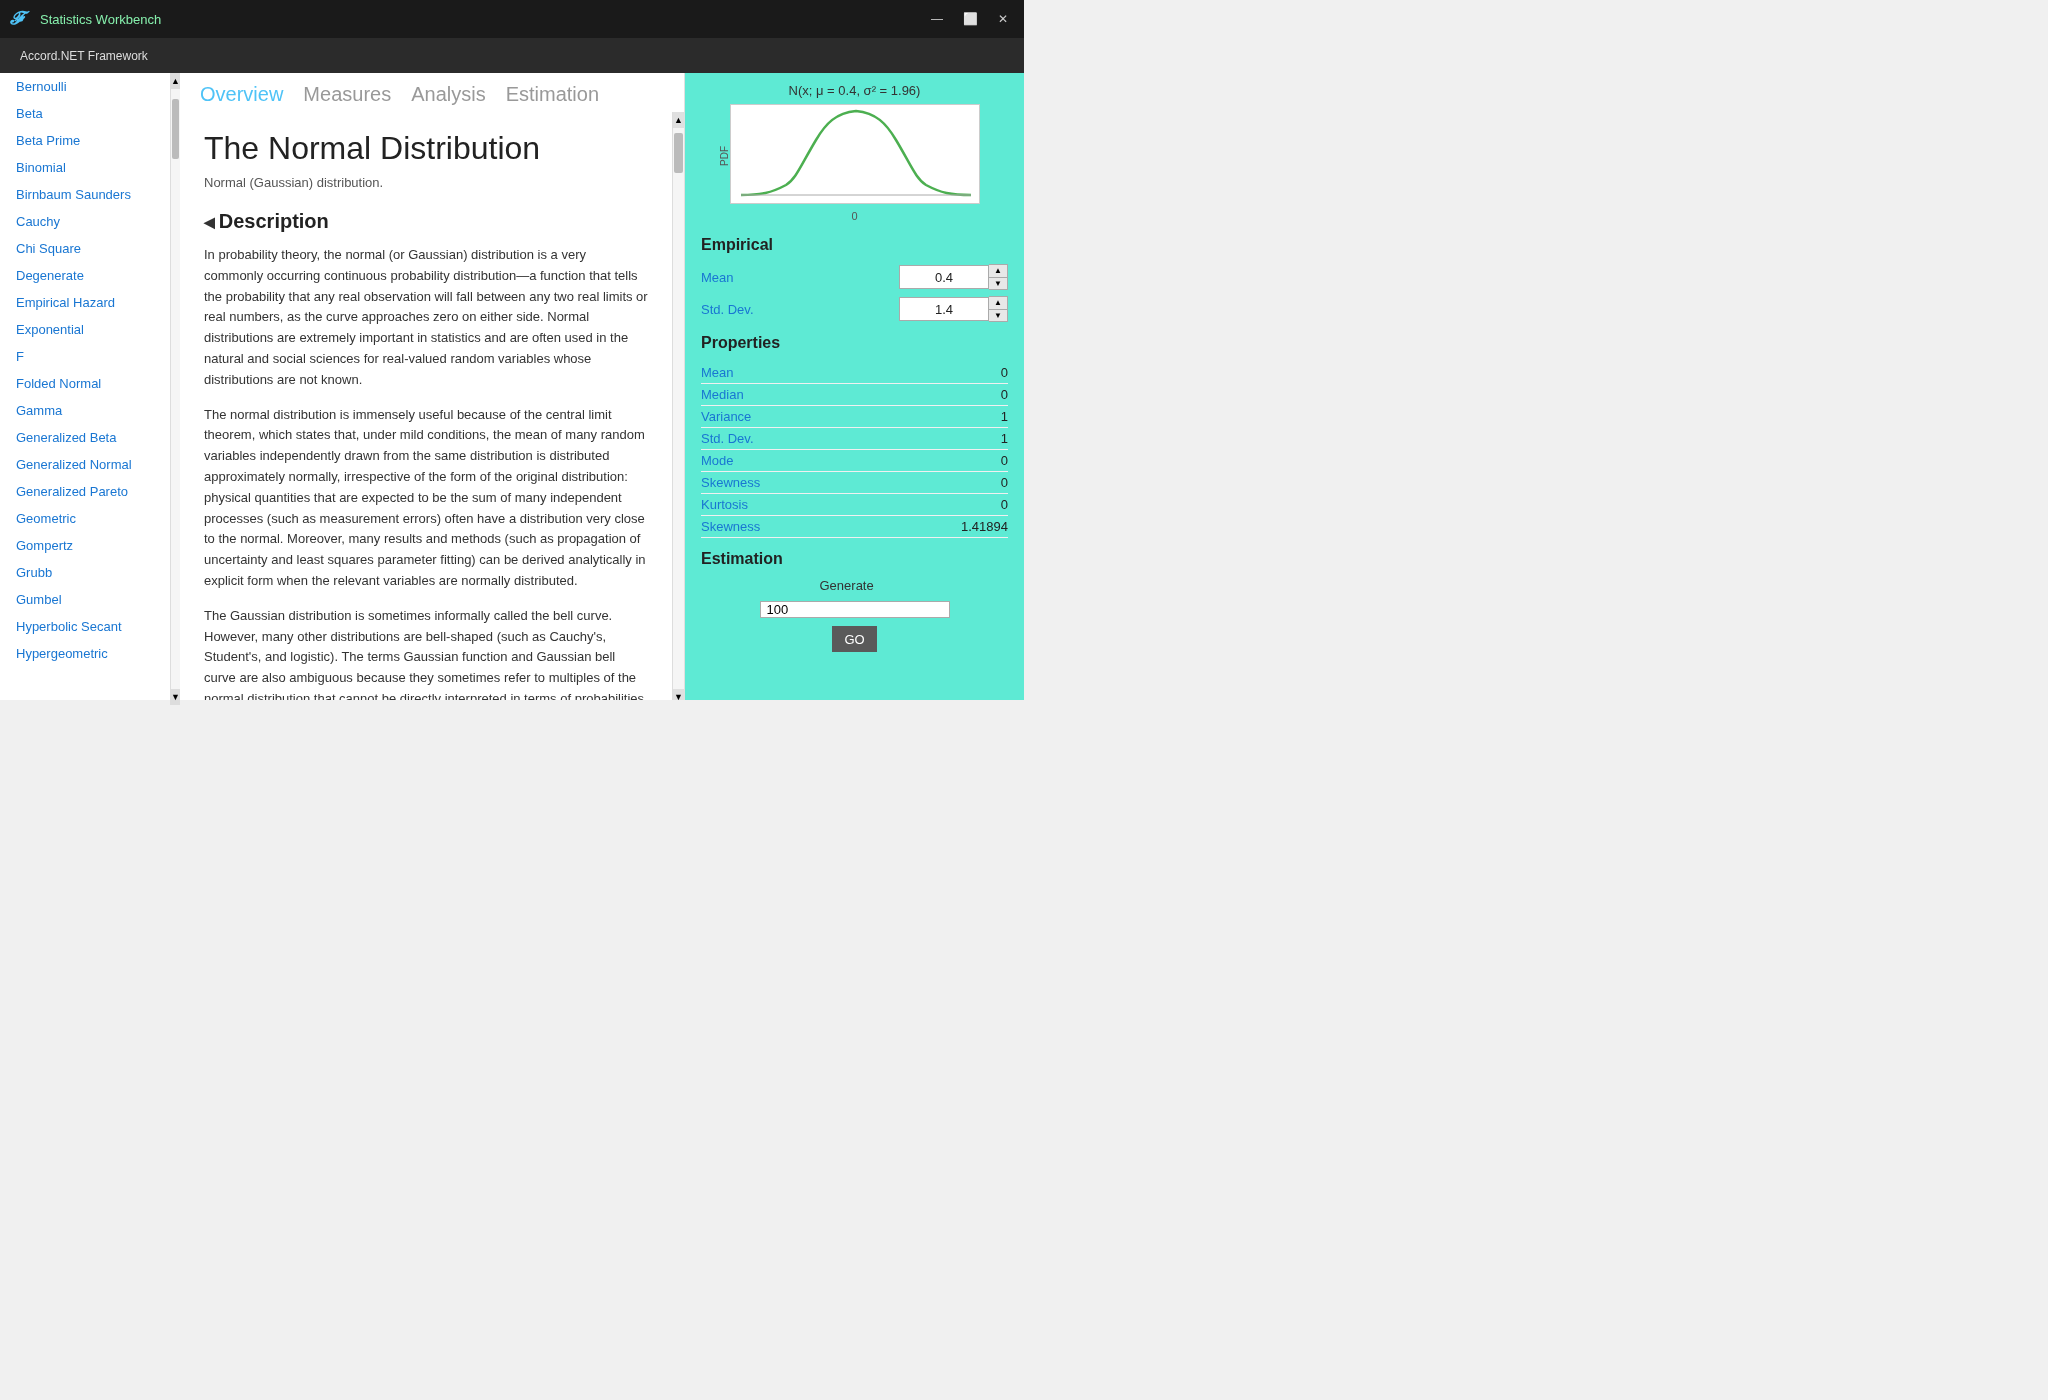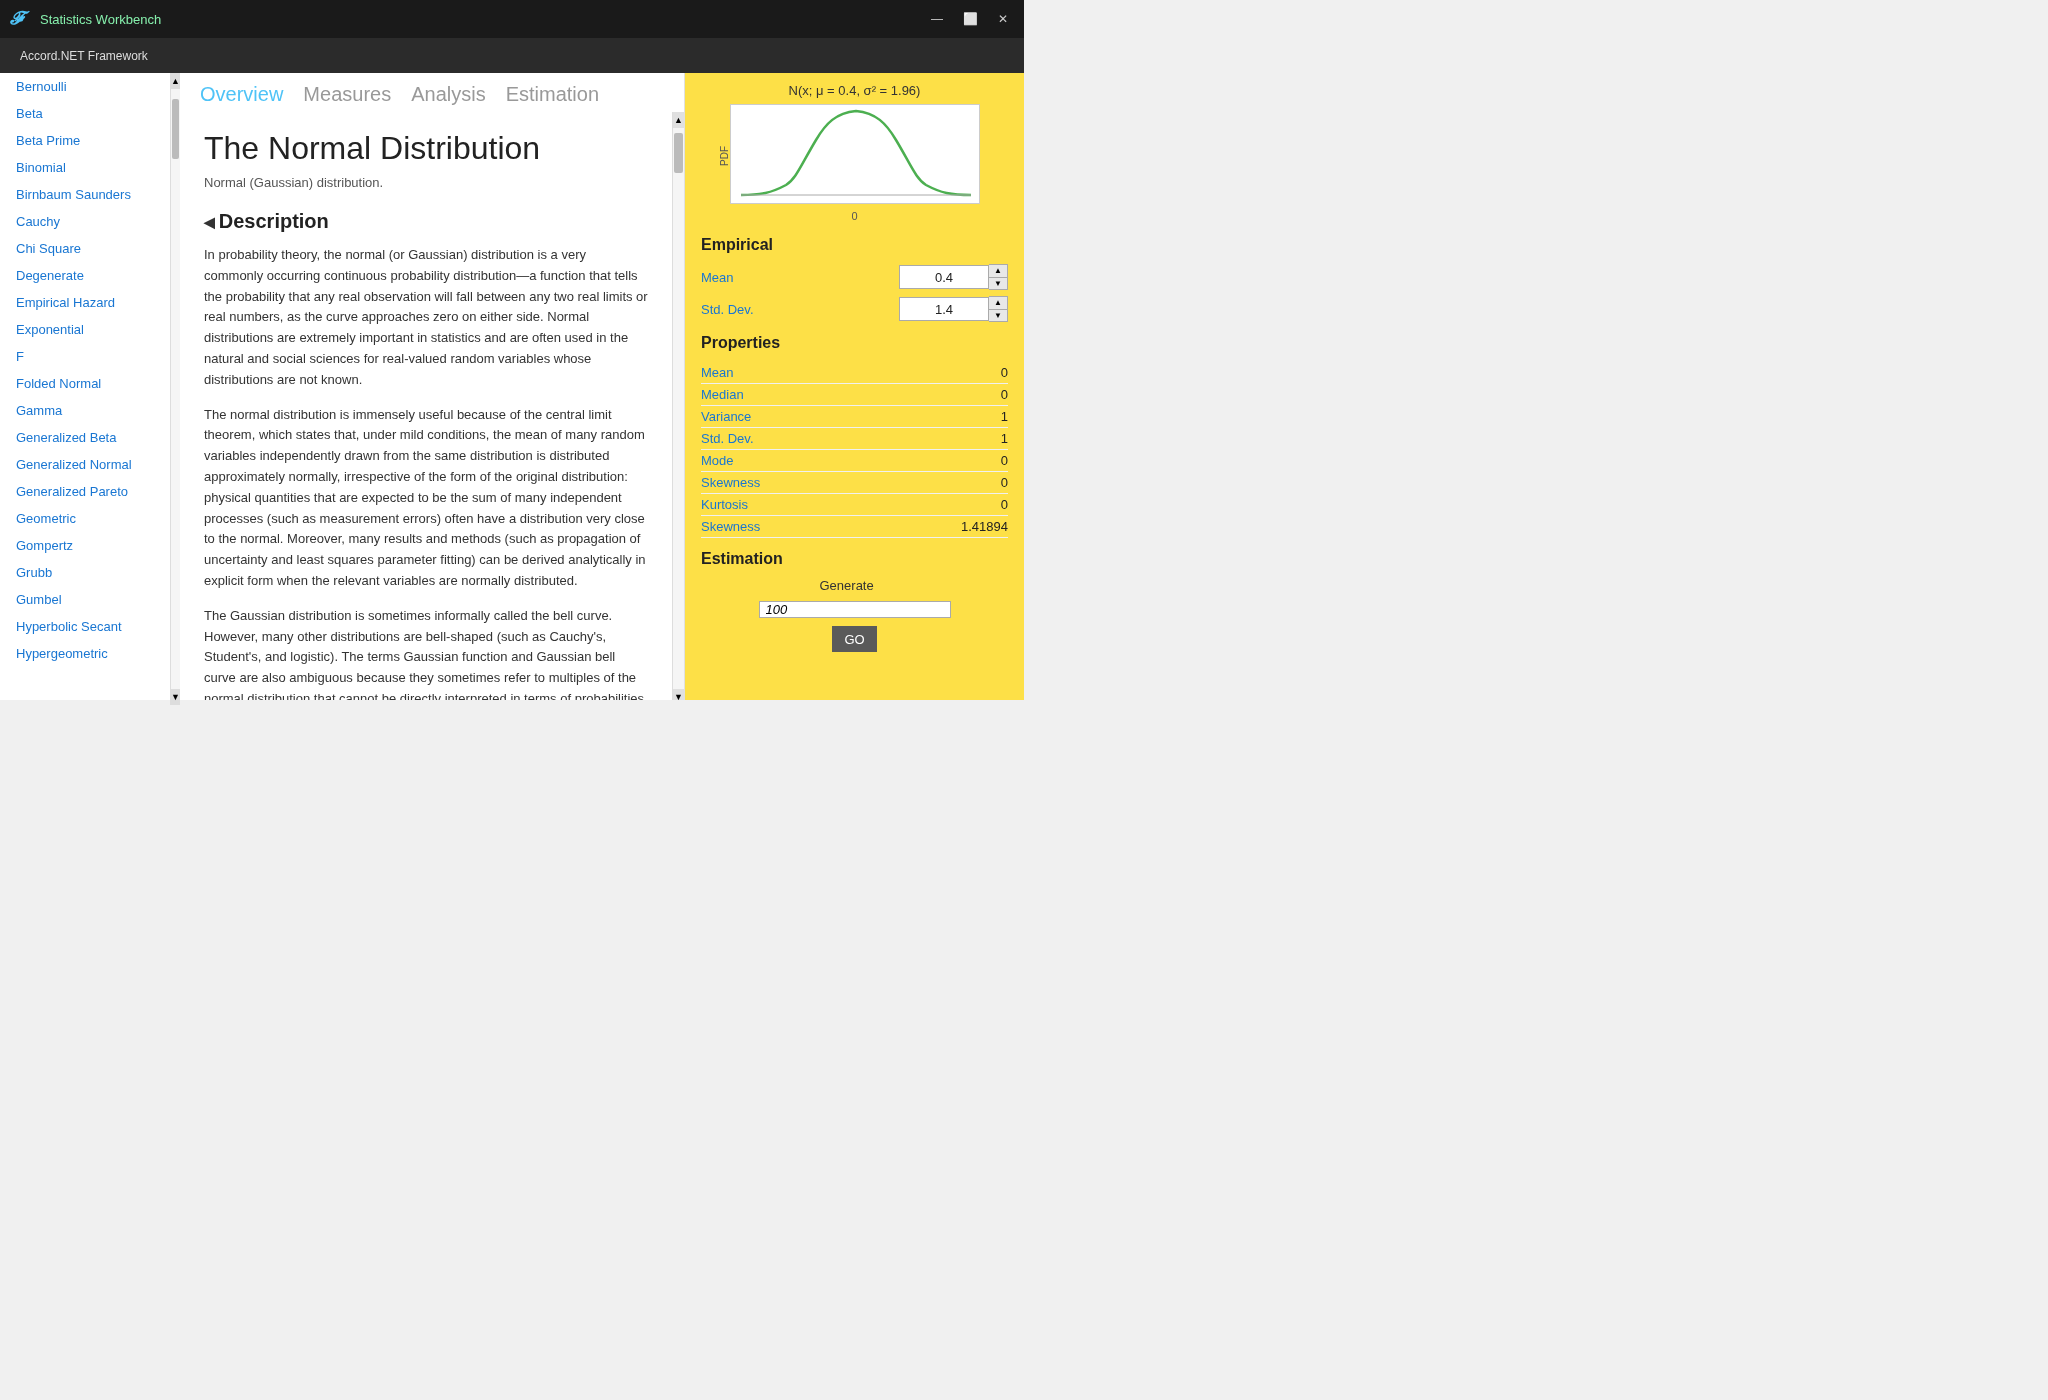--- a/index.html
+++ b/index.html
@@ -151,21 +151,21 @@
       font-size: 13px;
       color: #333;
       line-height: 1.6;
       margin-bottom: 14px;
     }
 
     
     .right-panel {
       width: 340px;
       min-width: 340px;
-      background: #fde047;
+      background: #5eead4;
       border-left: 1px solid #e0e0e0;
       padding: 10px 16px;
       overflow-y: auto;
       overflow-x: hidden;
     }
     .right-panel::-webkit-scrollbar { width: 8px; }
     .right-panel::-webkit-scrollbar-track { background: #f5f5f5; }
     .right-panel::-webkit-scrollbar-thumb { background: #ccc; border-radius: 4px; }
 
     
@@ -273,21 +273,20 @@
       font-size: 13px;
       color: #333;
       width: 70px;
     }
     .estimation-input {
       flex: 1;
       height: 26px;
       border: 1px solid #aaa;
       padding: 0 6px;
       font-size: 13px;
-      font-style: italic;
     }
     .go-btn {
       background: #5a5a5a;
       color: white;
       border: none;
       padding: 4px 12px;
       font-size: 13px;
       cursor: pointer;
       height: 26px;
     }

